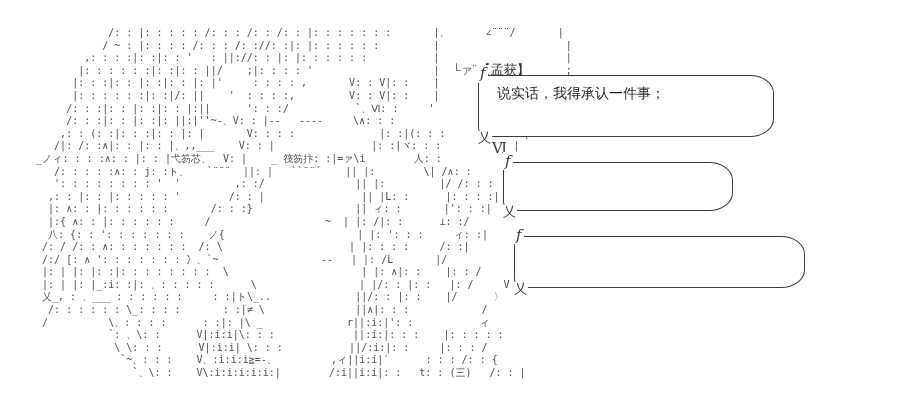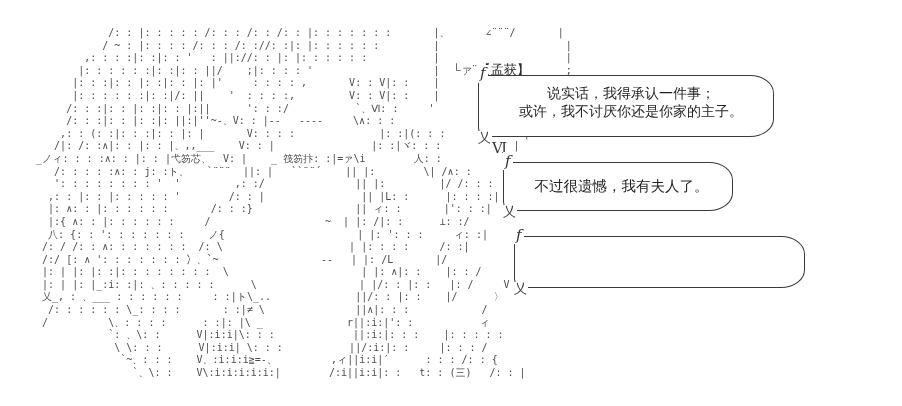--- a/index.html
+++ b/index.html
@@ -12,21 +12,21 @@
       color:#4d4d4d;white-space:pre;}
   
   .nametag{position:absolute;left:452px;top:61px;color:#2b2b2b;
            font-family:Liberation Sans, sans-serif;font-size:13px;white-space:nowrap;}
   .nametag .conn{color:#555;font-size:12px;margin-right:1px;}
   
   .bubble{position:absolute;box-sizing:border-box;background:#fff;
           border:1.4px solid #3a3a3a;
           border-radius:9px 24px 24px 9px / 9px 18px 18px 9px;
           font-family:"DejaVu Sans",sans-serif;color:#1f1f1f;}
-  .bline{white-space:nowrap;text-align:center;}
+  .bline{white-space:nowrap;}
   .b1{left:478px;top:75px;width:296px;height:62px;padding:9px 8px 0 18px;
       font-size:14px;line-height:17.5px;}
   .b2{left:503px;top:162px;width:230px;height:49px;padding:14px 8px 0 15px;
       font-size:14.5px;line-height:18px;}
   .b3{left:514px;top:236px;width:291px;height:52px;padding:15px 8px 0 13px;
       font-size:15px;line-height:18px;}
   .corner-f{position:absolute;left:-1px;top:-11px;background:#fff;padding:0 2px;
             font-family:"DejaVu Serif",serif;font-style:italic;font-size:15px;color:#333;}
   .corner-x{position:absolute;left:-2px;bottom:-8px;background:#fff;padding:0 1px;
             font-size:13px;color:#333;line-height:13px;}
@@ -68,29 +68,27 @@
                 `~、: : :    V、:i:i:i≧=-、         ,ィ||i:i|′      : : : /: : {
                   `、\: :    V\:i:i:i:i:i:|        /:i||i:i|: :   t: : (三)   /: : |</pre>
 
   <div class="nametag">
     <span class="conn">└ァ¨</span><span>【孟获】</span>
   </div>
 
   <div class="bubble b1">
     <span class="corner-f">f</span>
     <div class="bline">说实话，我得承认一件事；</div>
-    <div class="bline">或许，我不讨厌你还是你家的主子。</div>
     <span class="corner-x">乂</span>
   </div>
 
   <div class="vi">Ⅵ</div>
 
   <div class="bubble b2">
     <span class="corner-f">f</span>
-    <div class="bline">不过很遗憾，我有夫人了。</div>
     <span class="corner-x">乂</span>
   </div>
 
   <div class="bubble b3">
     <span class="corner-f">f</span>
     <span class="corner-x">乂</span>
   </div>
 
 </div>
 

